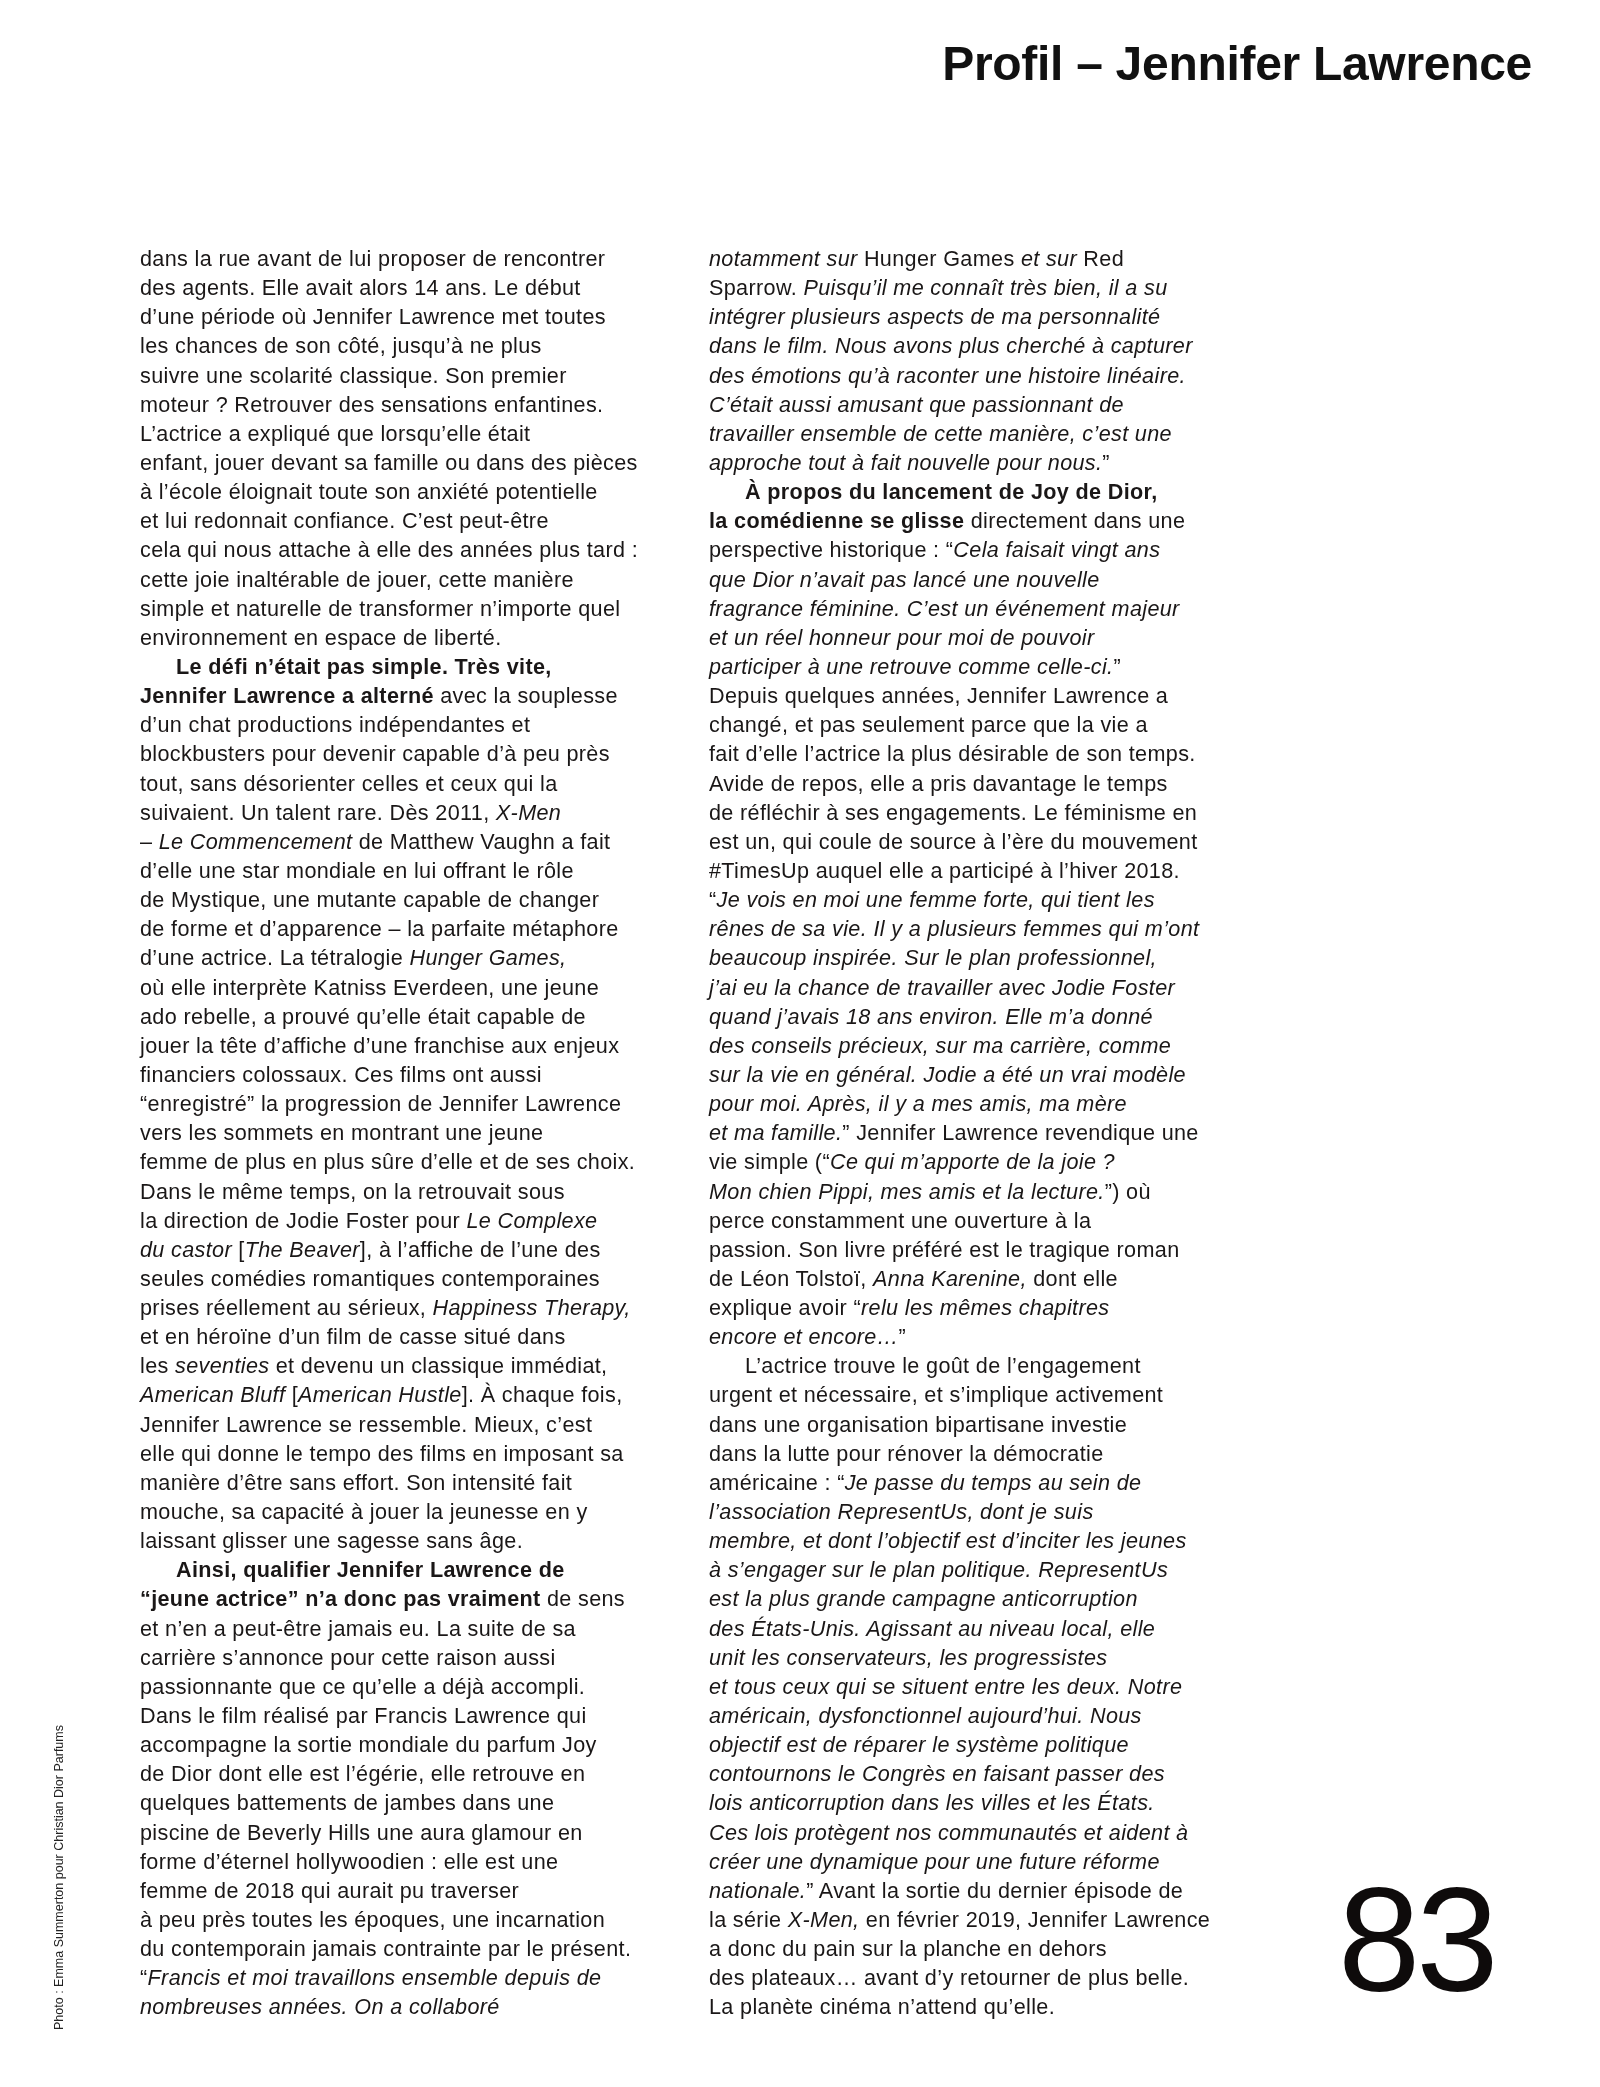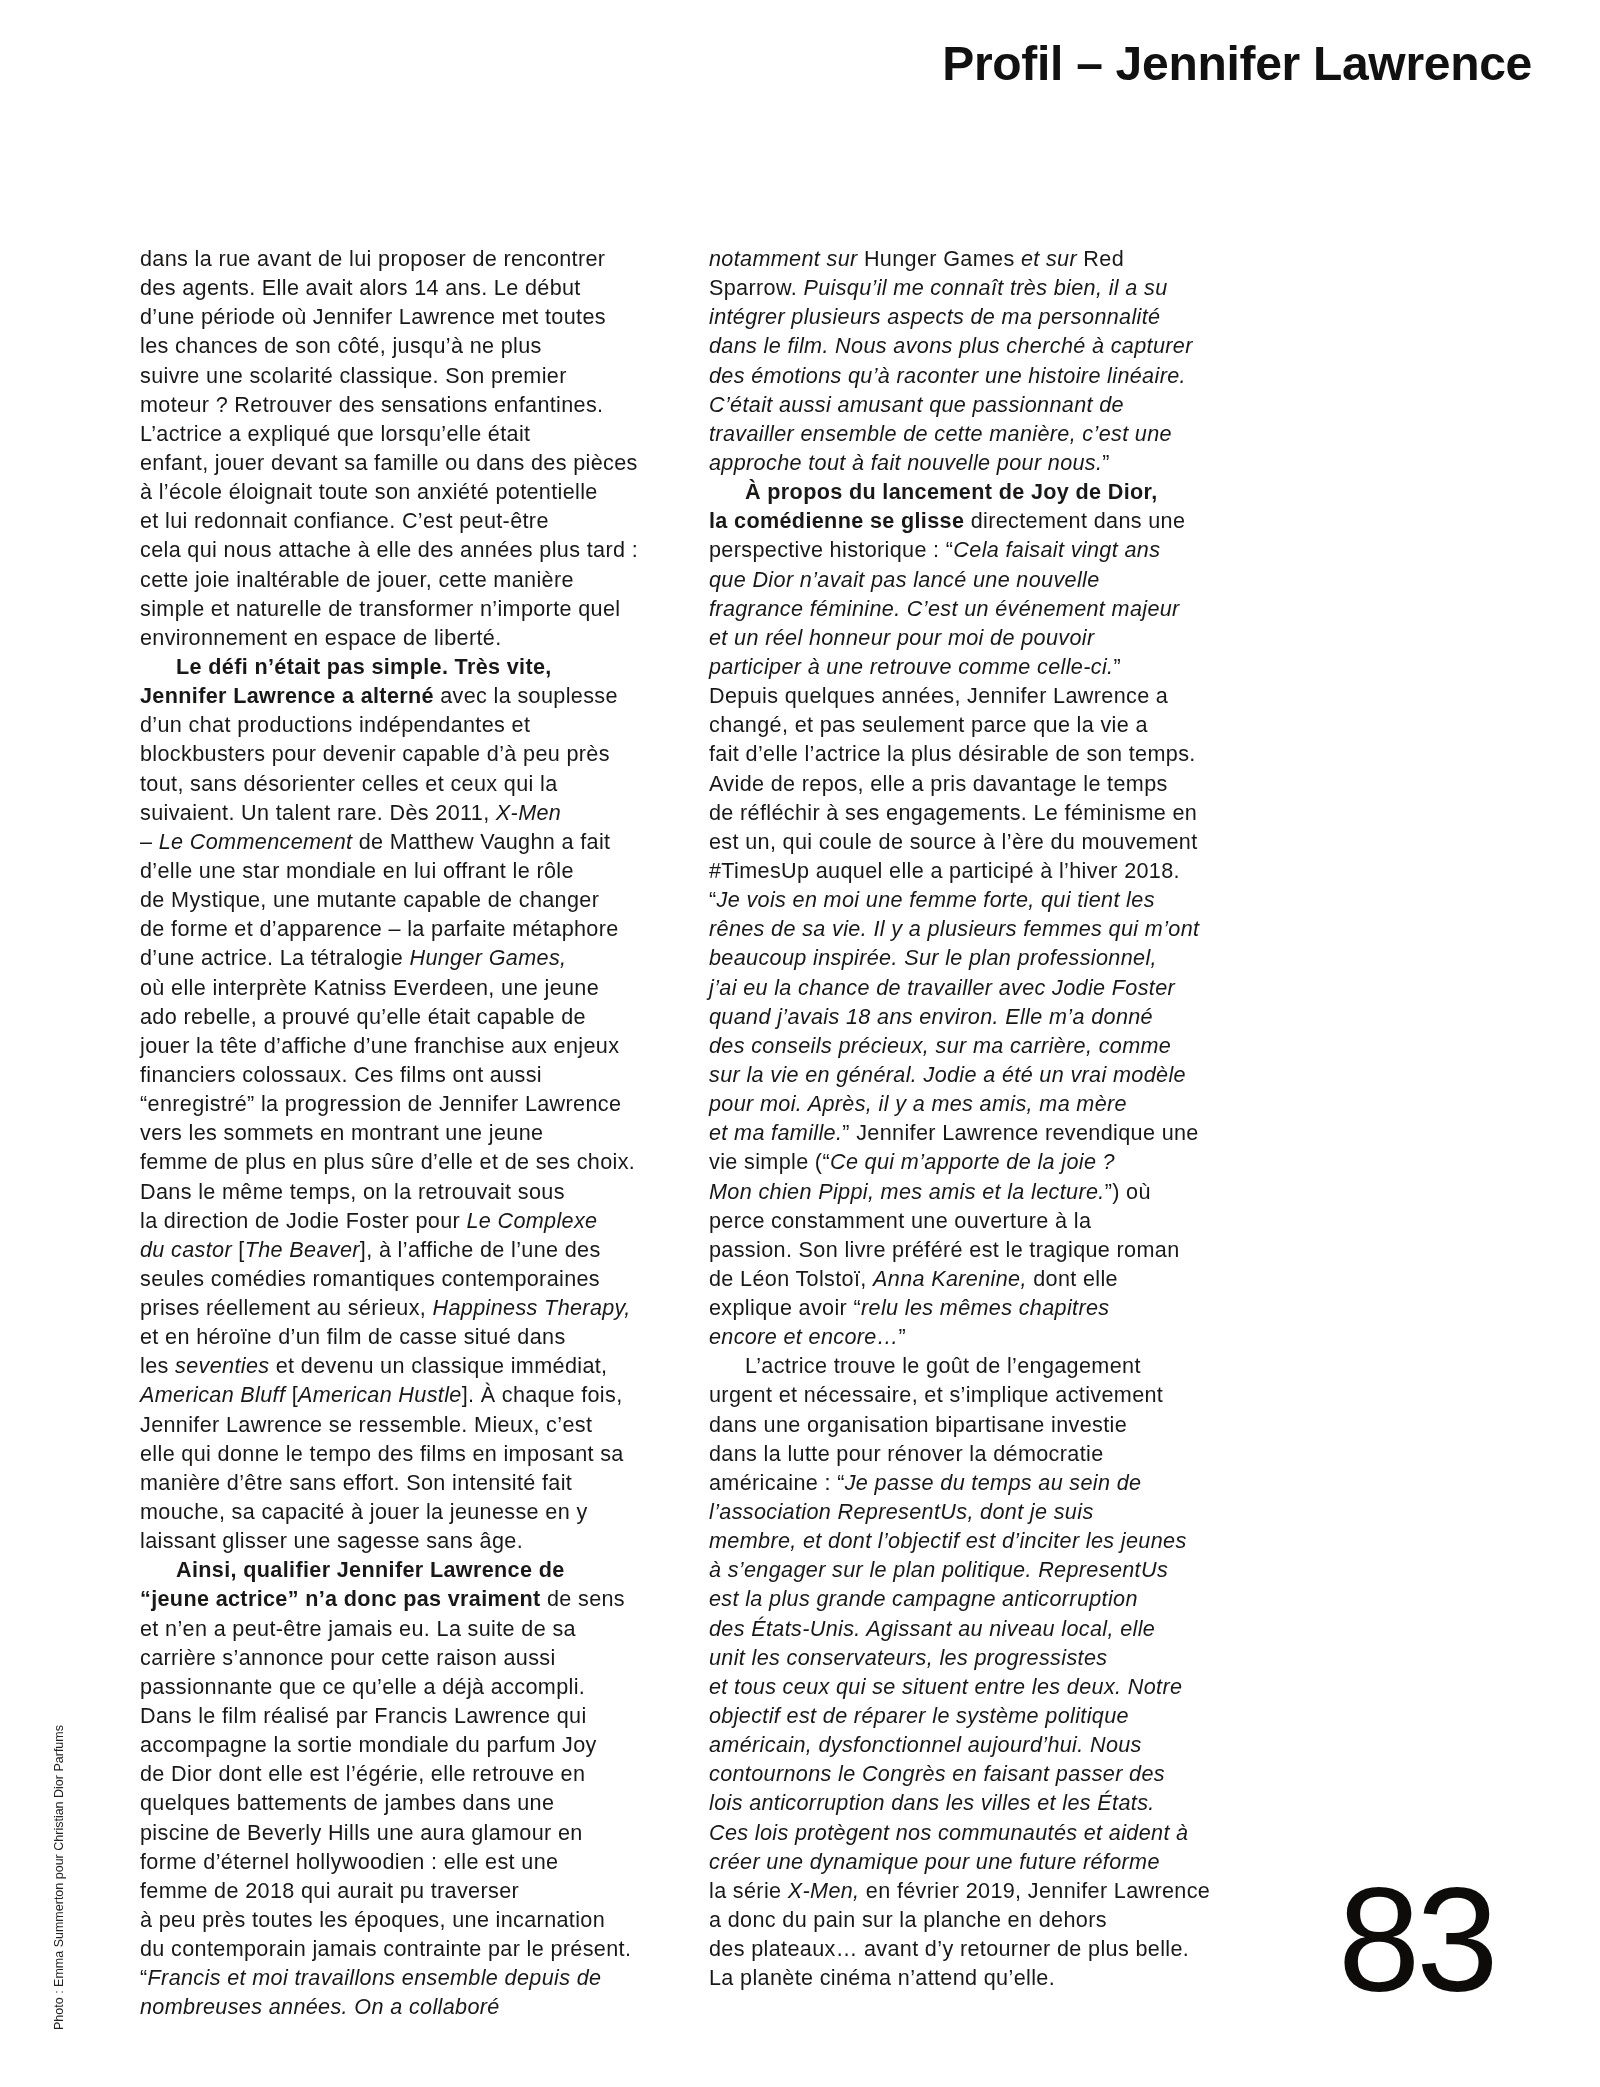--- a/index.html
+++ b/index.html
@@ -143,26 +143,27 @@
     <div class="line"><span>dans une organisation bipartisane investie</span></div>
     <div class="line"><span>dans la lutte pour rénover la démocratie</span></div>
     <div class="line"><span>américaine : “</span><span class="i">Je passe du temps au sein de</span></div>
     <div class="line"><span class="i">l’association RepresentUs, dont je suis</span></div>
     <div class="line"><span class="i">membre, et dont l’objectif est d’inciter les jeunes</span></div>
     <div class="line"><span class="i">à s’engager sur le plan politique. RepresentUs</span></div>
     <div class="line"><span class="i">est la plus grande campagne anticorruption</span></div>
     <div class="line"><span class="i">des États-Unis. Agissant au niveau local, elle</span></div>
     <div class="line"><span class="i">unit les conservateurs, les progressistes</span></div>
     <div class="line"><span class="i">et tous ceux qui se situent entre les deux. Notre</span></div>
+    <div class="line"><span class="i">américain, dysfonctionnel aujourd’hui. Nous</span></div>
     <div class="line"><span class="i">objectif est de réparer le système politique</span></div>
-    <div class="line"><span class="i">américain, dysfonctionnel aujourd’hui. Nous</span></div>
     <div class="line"><span class="i">contournons le Congrès en faisant passer des</span></div>
     <div class="line"><span class="i">lois anticorruption dans les villes et les États.</span></div>
     <div class="line"><span class="i">Ces lois protègent nos communautés et aident à</span></div>
     <div class="line"><span class="i">créer une dynamique pour une future réforme</span></div>
+    <div class="line"><span class="i">nationale.</span><span>” Avant la sortie du dernier épisode de</span></div>
     <div class="line"><span>la série </span><span class="i">X-Men,</span><span> en février 2019, Jennifer Lawrence</span></div>
     <div class="line"><span>a donc du pain sur la planche en dehors</span></div>
     <div class="line"><span>des plateaux… avant d’y retourner de plus belle.</span></div>
     <div class="line"><span>La planète cinéma n’attend qu’elle.</span></div>
   </div>
 
 <div class="photo-credit">Photo : Emma Summerton pour Christian Dior Parfums</div>
 
 <div class="page-number">83</div>
 

